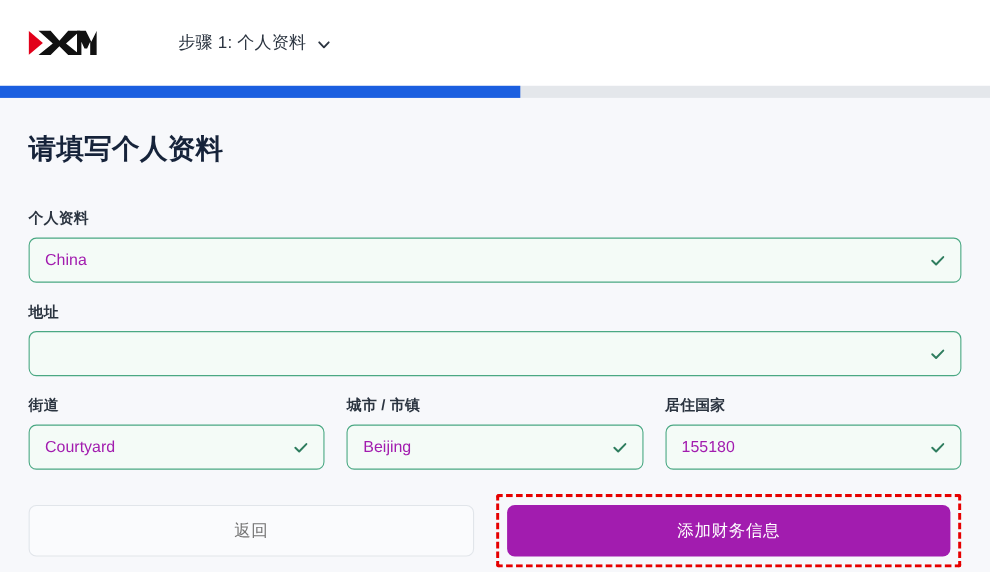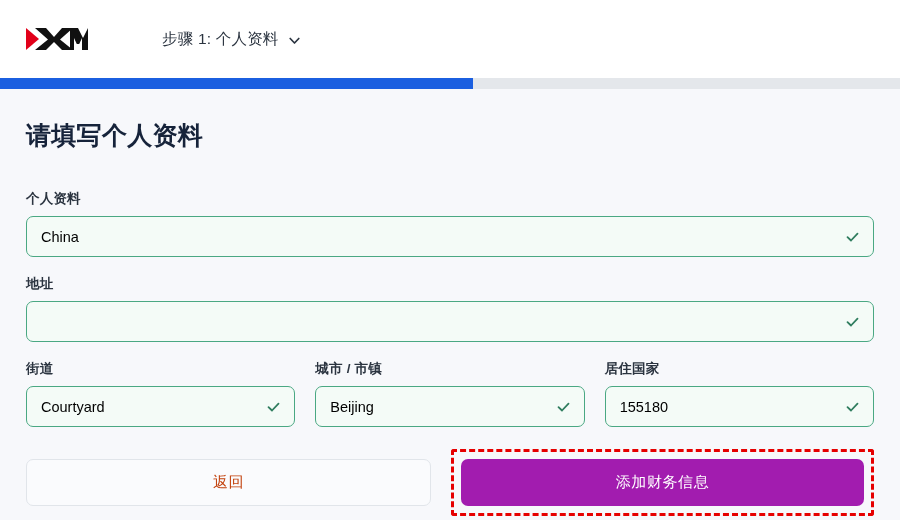--- a/index.html
+++ b/index.html
@@ -98,21 +98,21 @@
     border: 1.4px solid #4aa883;
     border-radius: 7px;
     background: #f4fbf7;
     display: flex;
     align-items: center;
     padding: 0 38px 0 14px;
     cursor: text;
   }
   .input-value {
     font-size: 14.5px;
-    color: #000000;
+    color: #a21caf;
     white-space: nowrap;
     overflow: hidden;
     text-overflow: ellipsis;
   }
   .check-icon {
     position: absolute;
     right: 13px;
     top: 50%;
     transform: translateY(-50%);
     width: 15px;
@@ -141,21 +141,21 @@
   .btn-back {
     flex: 1 1 0;
     height: 47px;
     border: 1px solid #e1e5ea;
     border-radius: 7px;
     background: #fafbfd;
     display: flex;
     align-items: center;
     justify-content: center;
     font-size: 15px;
-    color: #c2410c;
+    color: #737373;
     cursor: pointer;
     letter-spacing: .5px;
   }
   .highlight-wrap {
     flex: 1 1 0;
     border: 3px dashed #e60000;
     border-radius: 3px;
     padding: 7px;
     display: flex;
   }

